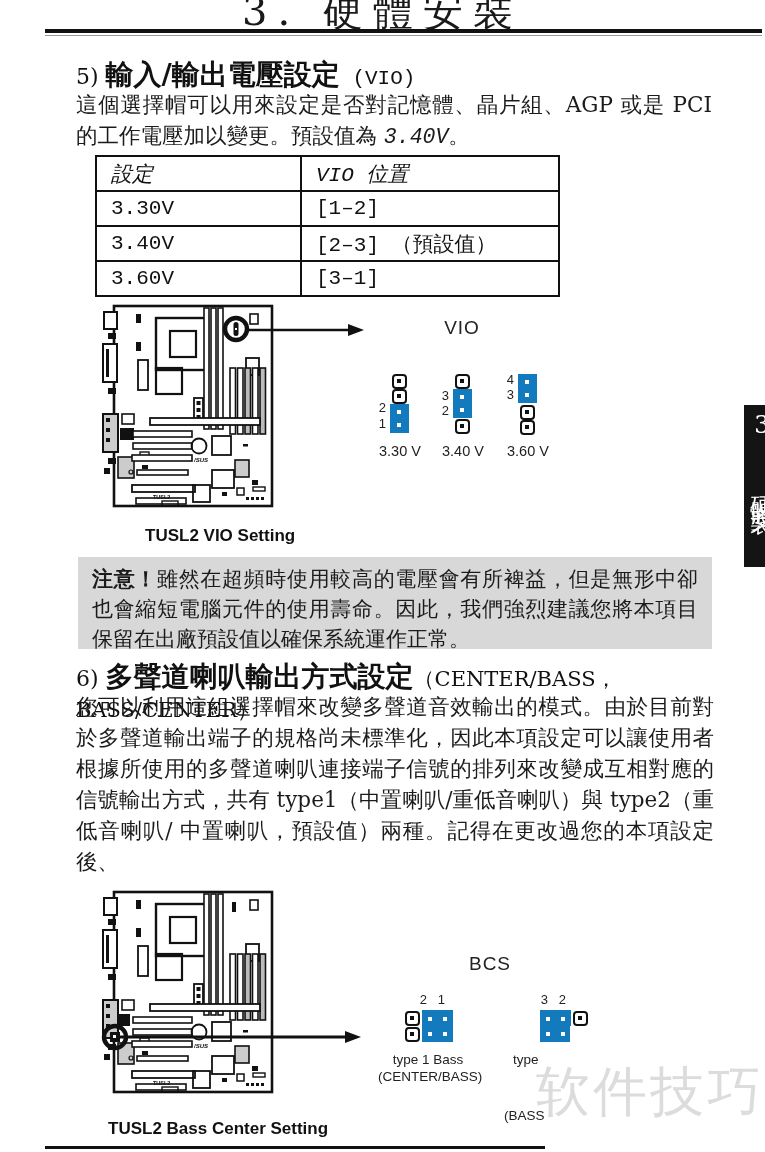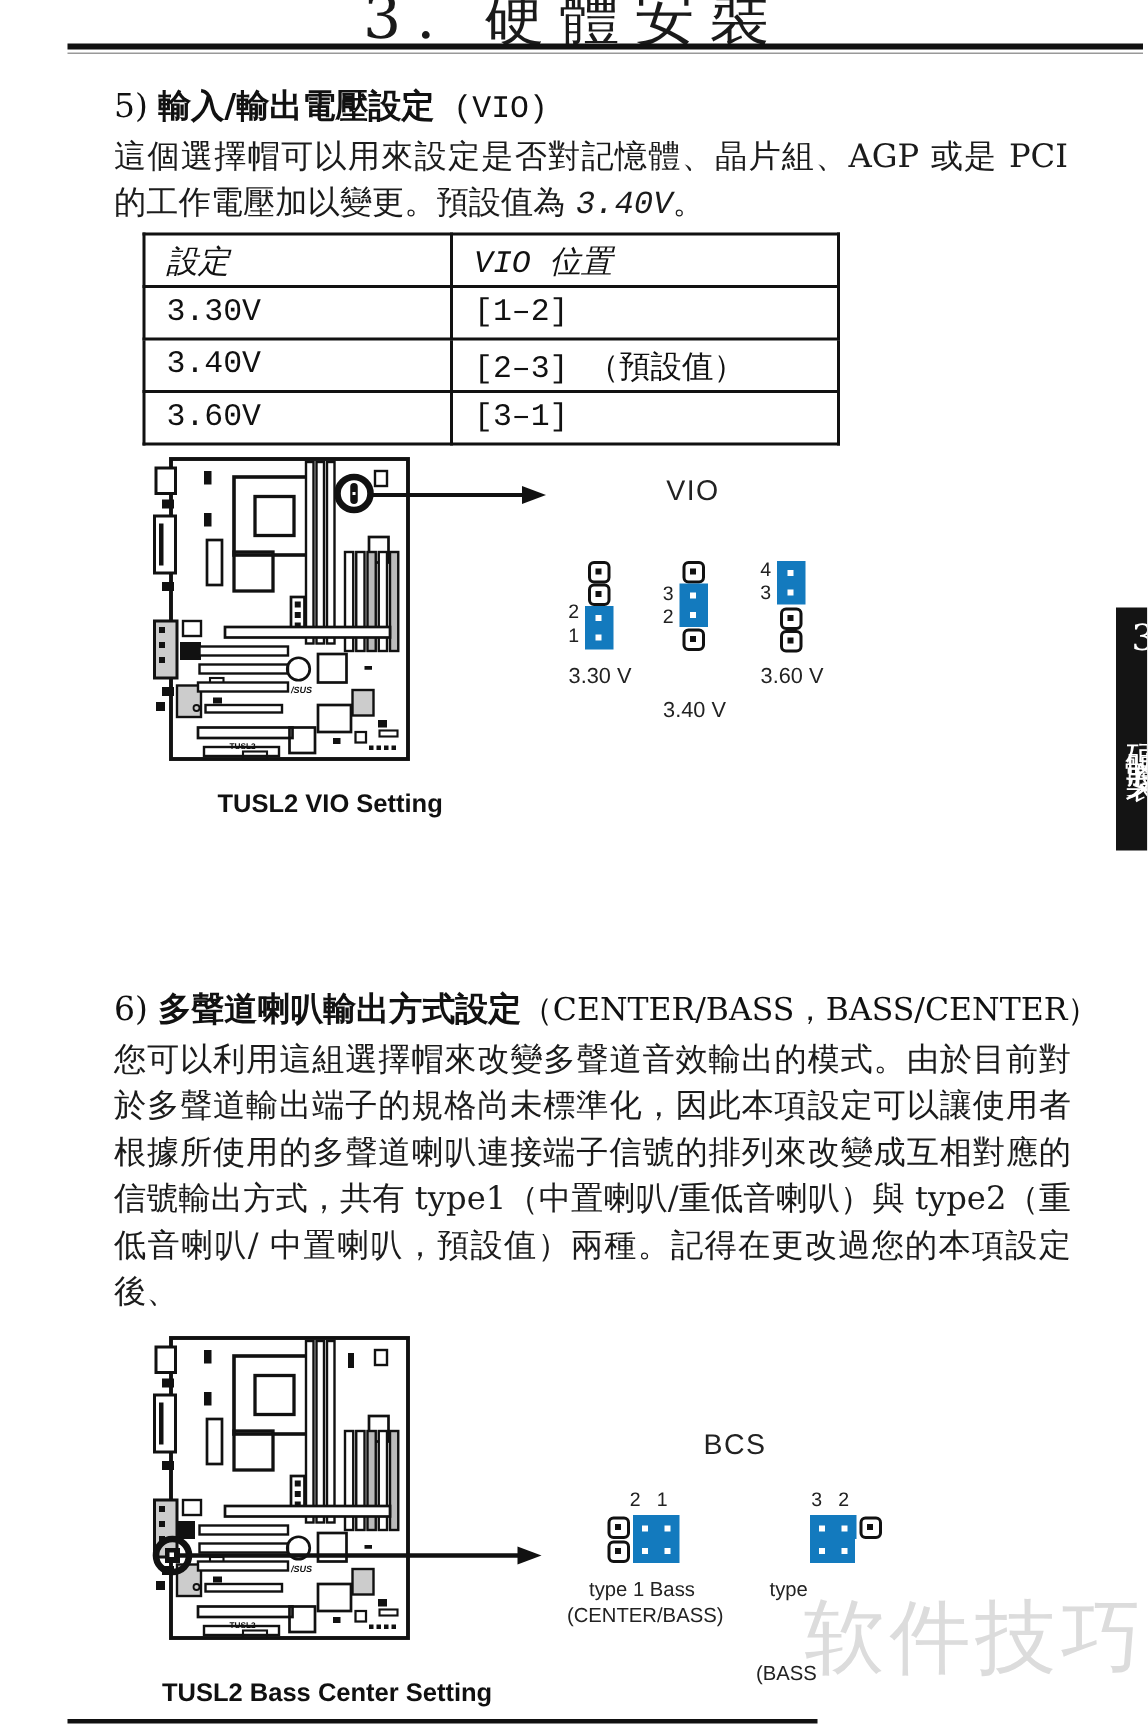--- a/index.html
+++ b/index.html
@@ -6,21 +6,21 @@
   #page{position:relative;width:765px;height:1152px;background:#ffffff;overflow:hidden;
         font-family:"DejaVu Serif","Liberation Serif",serif;color:#111;}
   .abs{position:absolute;}
   
   #chapter-title{top:-16px;left:0;width:765px;text-align:center;font-size:40px;
      letter-spacing:10px;color:#1a1a1a;font-family:"DejaVu Serif",serif;}
   .rule-thick{left:45px;width:717px;height:4px;background:#111;}
   .rule-thin{left:45px;width:717px;height:1px;background:#999;}
   
   .h-num{font-size:22px;}
-  .h-bold{font-size:22px;font-weight:bold;}
+  .h-bold{font-size:28px;font-weight:bold;}
   .h-suffix{font-size:21px;}
   .para{font-size:21.5px;line-height:31px;text-align:justify;color:#1b1b1b;}
   .mono{font-family:"Liberation Mono","DejaVu Serif",serif;text-align:center;}
   .ital{font-style:italic;}
   
   #vio-table{left:95px;top:155px;border-collapse:collapse;font-size:21px;}
   #vio-table td,#vio-table th{border:2.5px solid #111;padding:2px 4px 2px 14px;text-align:left;
       font-weight:normal;height:29px;font-family:"Liberation Mono","DejaVu Serif",serif;}
   #vio-table th{font-style:italic;}
   .c1{width:185px;} .c2{width:238px;}
@@ -193,34 +193,39 @@
   <div class="abs" style="left:453px;top:374px;width:19px;height:59px;">
     <div class="pin" style="left:2px;top:0;"></div>
     <div class="cap" style="left:0;top:15px;width:19px;height:29px;">
       <div class="dot" style="left:7px;top:6px;"></div>
       <div class="dot" style="left:7px;top:19px;"></div>
     </div>
     <div class="pin" style="left:2px;top:45px;"></div>
   </div>
   <div class="pin-num" style="left:435px;top:388px;">3</div>
   <div class="pin-num" style="left:435px;top:403px;">2</div>
-  <div class="jmp-caption" style="left:431px;top:466px;width:64px;">3.40 V</div>
+  <div class="jmp-caption" style="left:431px;top:443px;width:64px;">3.40 V</div>
 
   <div class="abs" style="left:518px;top:374px;width:19px;height:59px;">
     <div class="cap" style="left:0;top:0;width:19px;height:29px;">
       <div class="dot" style="left:7px;top:6px;"></div>
       <div class="dot" style="left:7px;top:19px;"></div>
     </div>
     <div class="pin" style="left:2px;top:31px;"></div>
     <div class="pin" style="left:2px;top:46px;"></div>
   </div>
   <div class="pin-num" style="left:500px;top:372px;">4</div>
   <div class="pin-num" style="left:500px;top:387px;">3</div>
   <div class="jmp-caption" style="left:496px;top:443px;width:64px;">3.60 V</div>
 
+  <div class="abs" id="note-box">
+    <div class="para">
+      <span style="font-weight:bold;">注意！</span><span>雖然在超頻時使用較高的電壓會有所裨益，但是無形中卻也會縮短電腦元件的使用壽命。因此，我們強烈建議您將本項目保留在出廠預設值以確保系統運作正常。</span>
+    </div>
+  </div>
 
   <div class="abs" style="left:76px;top:658px;">
     <span class="h-num">6) </span><span class="h-bold">多聲道喇叭輸出方式設定</span><span class="h-suffix">（CENTER/BASS，BASS/CENTER）</span>
   </div>
 
   <div class="abs para" style="left:76px;top:691px;width:638px;">您可以利用這組選擇帽來改變多聲道音效輸出的模式。由於目前對於多聲道輸出端子的規格尚未標準化，因此本項設定可以讓使用者根據所使用的多聲道喇叭連接端子信號的排列來改變成互相對應的信號輸出方式，共有 type1（中置喇叭/重低音喇叭）與 type2（重低音喇叭/ 中置喇叭，預設值）兩種。記得在更改過您的本項設定後、</div>
 
   <svg class="abs" style="left:100px;top:888px;" width="180" height="218" viewBox="0 0 180 218">
     <g fill="none" stroke="#111" stroke-width="2">
       <rect x="14" y="4" width="158" height="200" fill="#fff" stroke-width="2.6"></rect>

